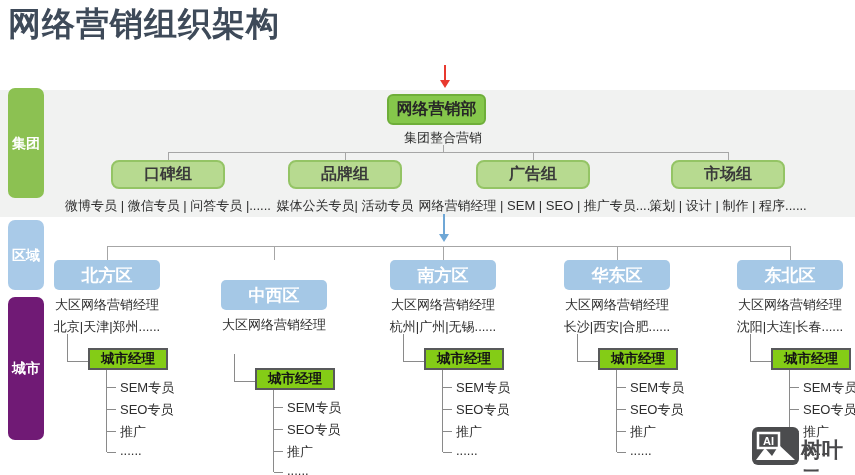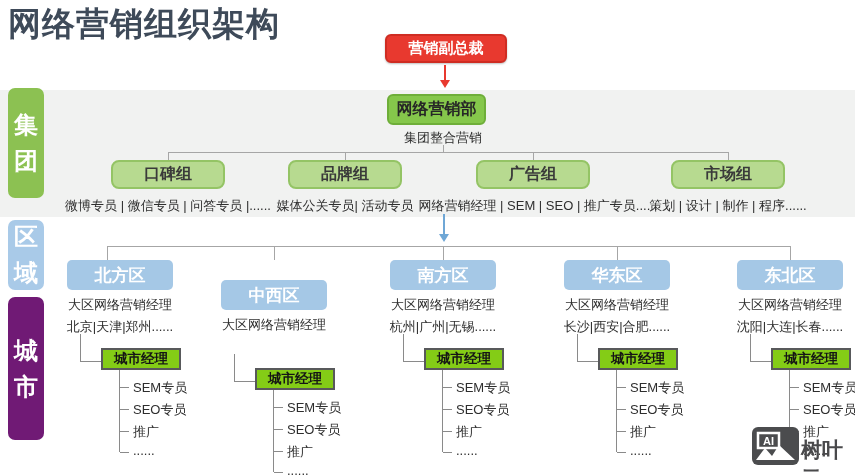--- a/index.html
+++ b/index.html
@@ -1,20 +1,20 @@
 <!DOCTYPE html>
 <html><head>
 <meta charset="utf-8">
 <style>
   html,body{margin:0;padding:0;background:#fff;}
   .canvas{position:relative;width:855px;height:475px;background:#ffffff;overflow:hidden;
           font-family:"Liberation Sans","DejaVu Sans",sans-serif;}
   .band{position:absolute;left:0;top:90px;width:855px;height:127px;background:#f1f2f1;}
   .title{position:absolute;left:8px;top:2px;font-size:33px;font-weight:800;color:#3e4a59;letter-spacing:1px;}
-  .side{position:absolute;left:8px;width:36px;border-radius:7px;color:#fff;font-weight:700;font-size:24px;
+  .side{position:absolute;left:8px;width:36px;border-radius:7px;color:#fff;font-weight:700;font-size:14px;
         display:flex;align-items:center;justify-content:center;text-align:center;word-break:break-all;line-height:1.5;}
   .side-group{top:88px;height:110px;background:#8cc152;}
   .side-region{top:220px;height:70px;background:#a9cae8;}
   .side-city{top:297px;height:143px;background:#701a75;}
   .box{position:absolute;display:flex;align-items:center;justify-content:center;box-sizing:border-box;white-space:nowrap;}
   .vp{background:#e8392f;border:2px solid #cf2c22;border-radius:6px;color:#fff;font-weight:700;font-size:15px;box-shadow:0 1px 2px rgba(0,0,0,.25);}
   .dept{background:#85c74b;border:2px solid #6eae39;border-radius:6px;color:#262626;font-weight:700;font-size:16px;}
   .group-box{background:#b7da90;border:2px solid #94c465;border-radius:8px;color:#3a3a3a;font-weight:700;font-size:16px;}
   .region-box{background:#a5c8e6;border-radius:5px;color:#fff;font-weight:700;font-size:17px;}
   .cm-box{background:#84cc16;border:2px solid #58595b;color:#151515;font-weight:700;font-size:13.5px;}
@@ -45,21 +45,20 @@
 
 <div class="canvas">
   <div class="band"></div>
 
   <div class="title">网络营销组织架构</div>
 
   <div class="side side-group">集团</div>
   <div class="side side-region">区域</div>
   <div class="side side-city">城市</div>
 
-  <div class="box vp" style="left:385px;top:34px;width:122px;height:29px;">营销副总裁</div>
   <div class="vline redline" style="left:444px;top:65px;height:16px;"></div>
   <div class="arrow-red" style="left:440px;top:80px;"></div>
 
   <div class="box dept" style="left:387px;top:94px;width:99px;height:31px;">网络营销部</div>
   <div class="small ctr" style="left:443px;top:129px;">集团整合营销</div>
 
   <div class="vline" style="left:443px;top:145px;height:8px;"></div>
   <div class="hline" style="left:168px;top:152px;width:561px;"></div>
   <div class="vline" style="left:168px;top:152px;height:9px;"></div>
   <div class="vline" style="left:345px;top:152px;height:9px;"></div>
@@ -79,21 +78,21 @@
   <div class="vline blueline" style="left:443px;top:214px;height:21px;"></div>
   <div class="arrow-blue" style="left:439px;top:234px;"></div>
 
   <div class="hline" style="left:107px;top:246px;width:684px;"></div>
   <div class="vline" style="left:107px;top:246px;height:14px;"></div>
   <div class="vline" style="left:274px;top:246px;height:14px;"></div>
   <div class="vline" style="left:443px;top:246px;height:14px;"></div>
   <div class="vline" style="left:617px;top:246px;height:14px;"></div>
   <div class="vline" style="left:790px;top:246px;height:14px;"></div>
 
-  <div class="col" style="left:60px;">
+  <div class="col" style="left:47px;">
     <div class="box region-box">北方区</div>
     <div class="small ctr manager">大区网络营销经理</div>
     <div class="small ctr cities">北京|天津|郑州......</div>
     <div class="vline tline elbow-v"></div>
     <div class="hline tline elbow-h"></div>
     <div class="box cm-box">城市经理</div>
     <div class="vline tline trunk"></div>
     <div class="hline tline tick" style="top:127px;"></div>
     <div class="hline tline tick" style="top:149px;"></div>
     <div class="hline tline tick" style="top:171px;"></div>

